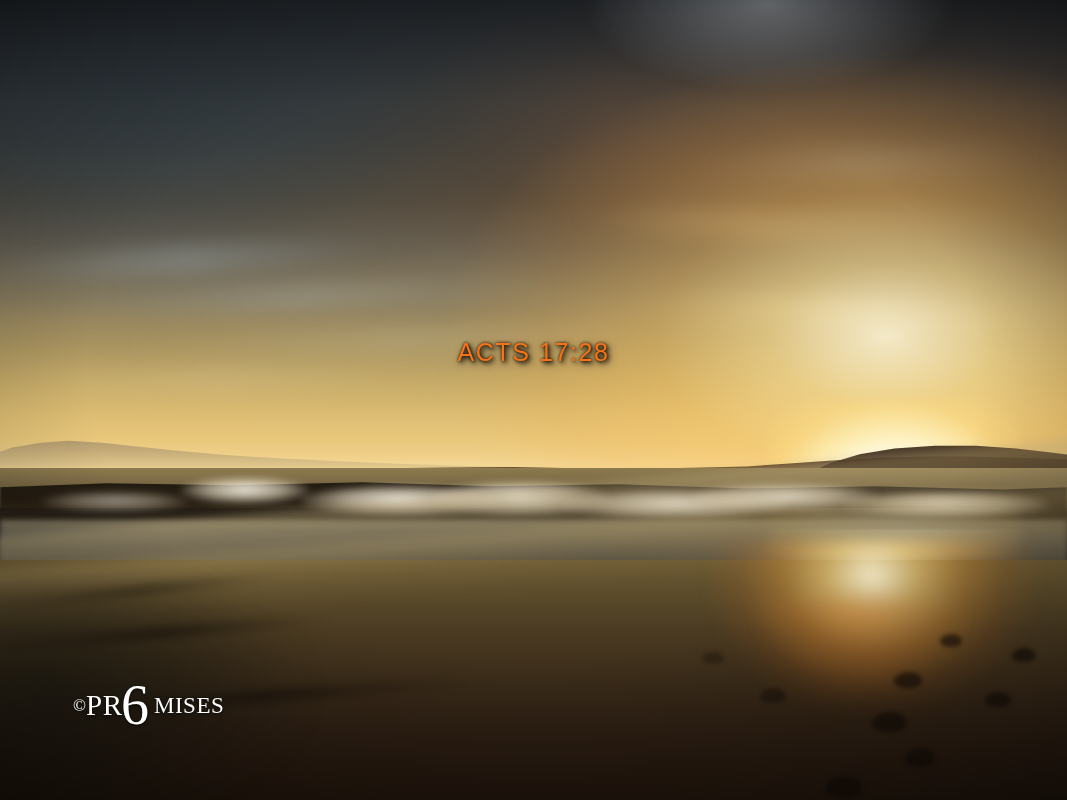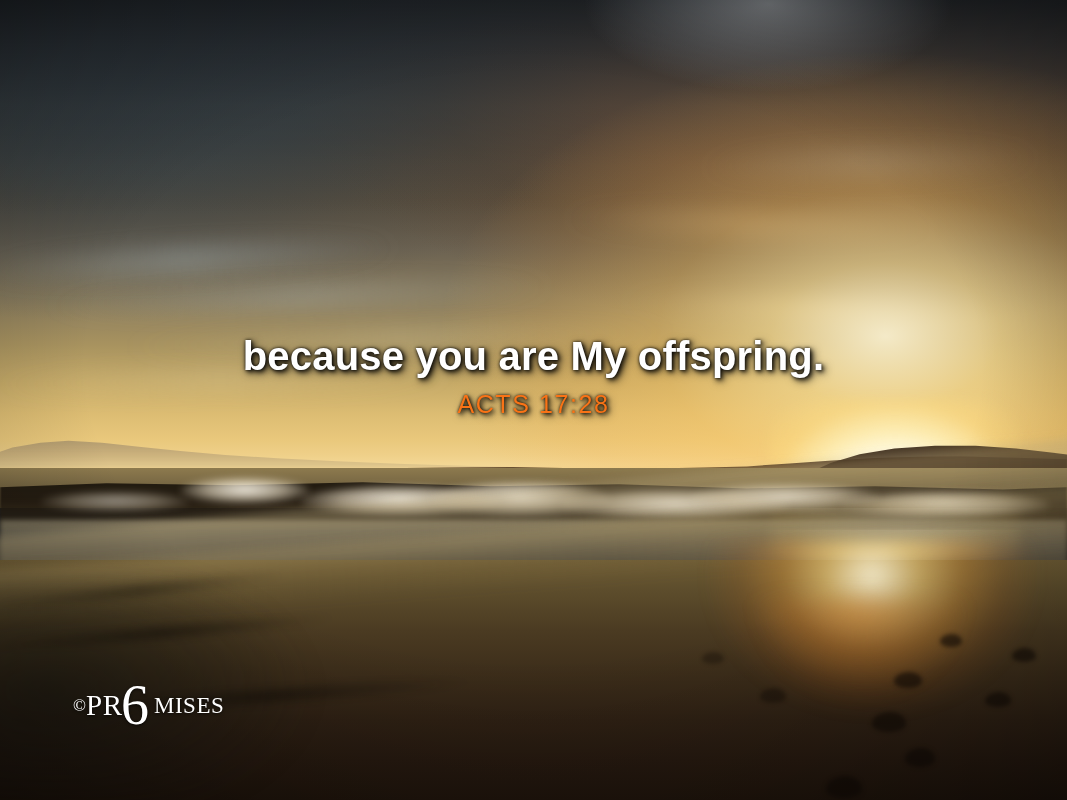--- a/index.html
+++ b/index.html
@@ -444,21 +444,20 @@
   <div class="footprint" style="left:985px; top:692px; width:26px; height:15px;"></div>
   <div class="footprint" style="left:1012px; top:648px; width:24px; height:14px;"></div>
   <div class="footprint" style="left:940px; top:634px; width:22px; height:13px;"></div>
   <div class="footprint" style="left:760px; top:688px; width:26px; height:15px; opacity:0.7;"></div>
   <div class="footprint" style="left:702px; top:652px; width:22px; height:12px; opacity:0.6;"></div>
 
   <div class="layer" id="vignette"></div>
 
 
   <div id="verse-block">
-    <div class="verse-line">because you are My offspring.</div>
     <div id="verse-ref">ACTS 17:28</div>
   </div>
 
   <div id="logo">
     <span id="logo-copy">©</span>
     <span id="logo-word-pr">PR</span>
     <span id="logo-six">6</span>
     <span id="logo-word-mises">MISES</span>
   </div>
 

